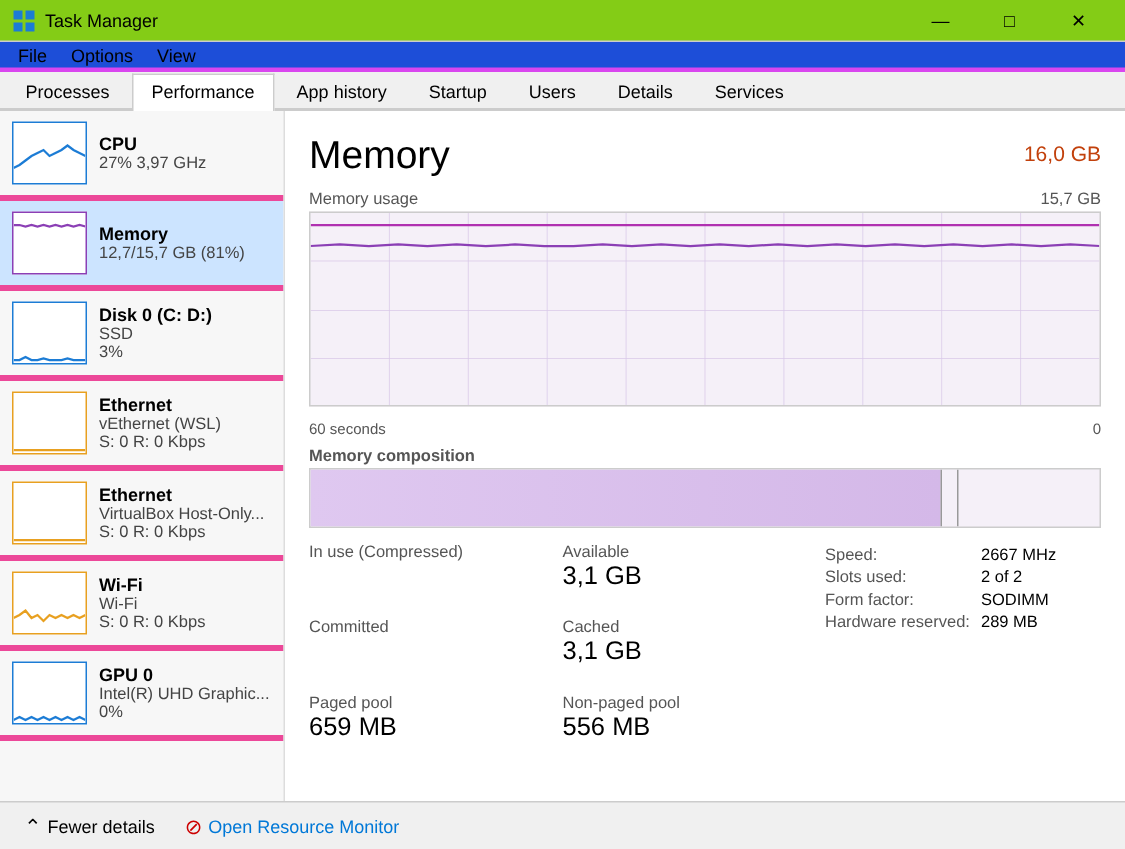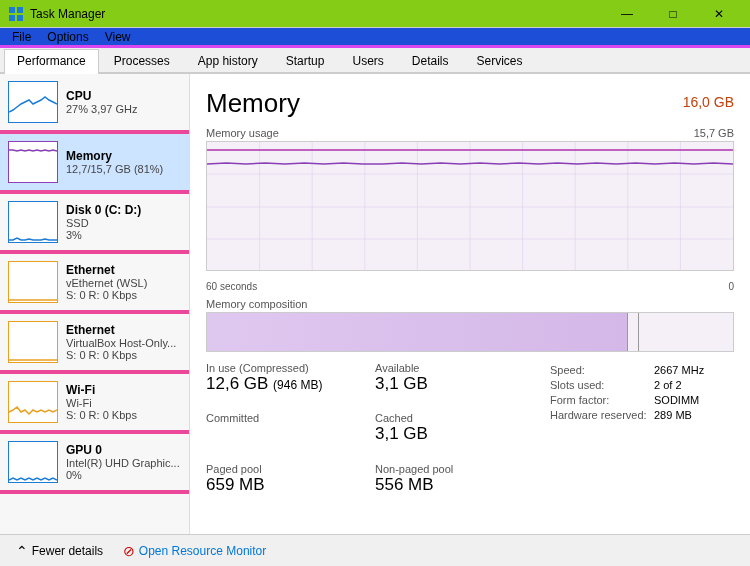--- a/index.html
+++ b/index.html
@@ -137,21 +137,21 @@
     .time-labels {
       display: flex;
       justify-content: space-between;
       font-size: 10px;
       color: #555;
       margin-top: 1px;
       margin-bottom: 6px;
       gap: 40px;
     }
 
-    .comp-section { margin-bottom: 10px; }
+    .comp-section { margin-bottom: 10px; font-weight: bold; }
     .comp-label { font-size: 11px; color: #555; margin-bottom: 2px; }
     .stat-block { margin-bottom: 10px; }
     .stat-label { font-size: 11px; color: #555; }
     .stat-value { font-size: 17px; font-weight: 300; color: #000; line-height: 1.2; }
     .right-stat-row {
       display: flex;
       gap: 4px;
       font-size: 11px;
       margin-bottom: 3px;
     }
@@ -224,22 +224,22 @@
   </div>
 </div>
 
 <div class="menu-bar">
   <span class="menu-item">File</span>
   <span class="menu-item">Options</span>
   <span class="menu-item">View</span>
 </div>
 
 <div class="tab-bar">
+  <div class="tab">Processes</div>
   <div class="tab active">Performance</div>
-  <div class="tab">Processes</div>
   <div class="tab">App history</div>
   <div class="tab">Startup</div>
   <div class="tab">Users</div>
   <div class="tab">Details</div>
   <div class="tab">Services</div>
 </div>
 
 <div class="main-content">
 
   <div class="sidebar">
@@ -383,21 +383,20 @@
         <div class="memory-comp-divider"></div>
       </div>
     </div>
 
     <div style="display:flex; margin-top:6px;">
       <div style="flex:1;">
         <div style="display:grid; grid-template-columns:1fr 1fr; gap:8px 10px;">
 
           <div class="stat-block">
             <div class="stat-label">In use (Compressed)</div>
-            <div class="stat-value">12,6 GB <span style="font-size:12px;">(946 MB)</span></div>
           </div>
 
           <div class="stat-block">
             <div class="stat-label">Available</div>
             <div class="stat-value">3,1 GB</div>
           </div>
 
           <div class="stat-block">
             <div class="stat-label">Committed</div>
           </div>

